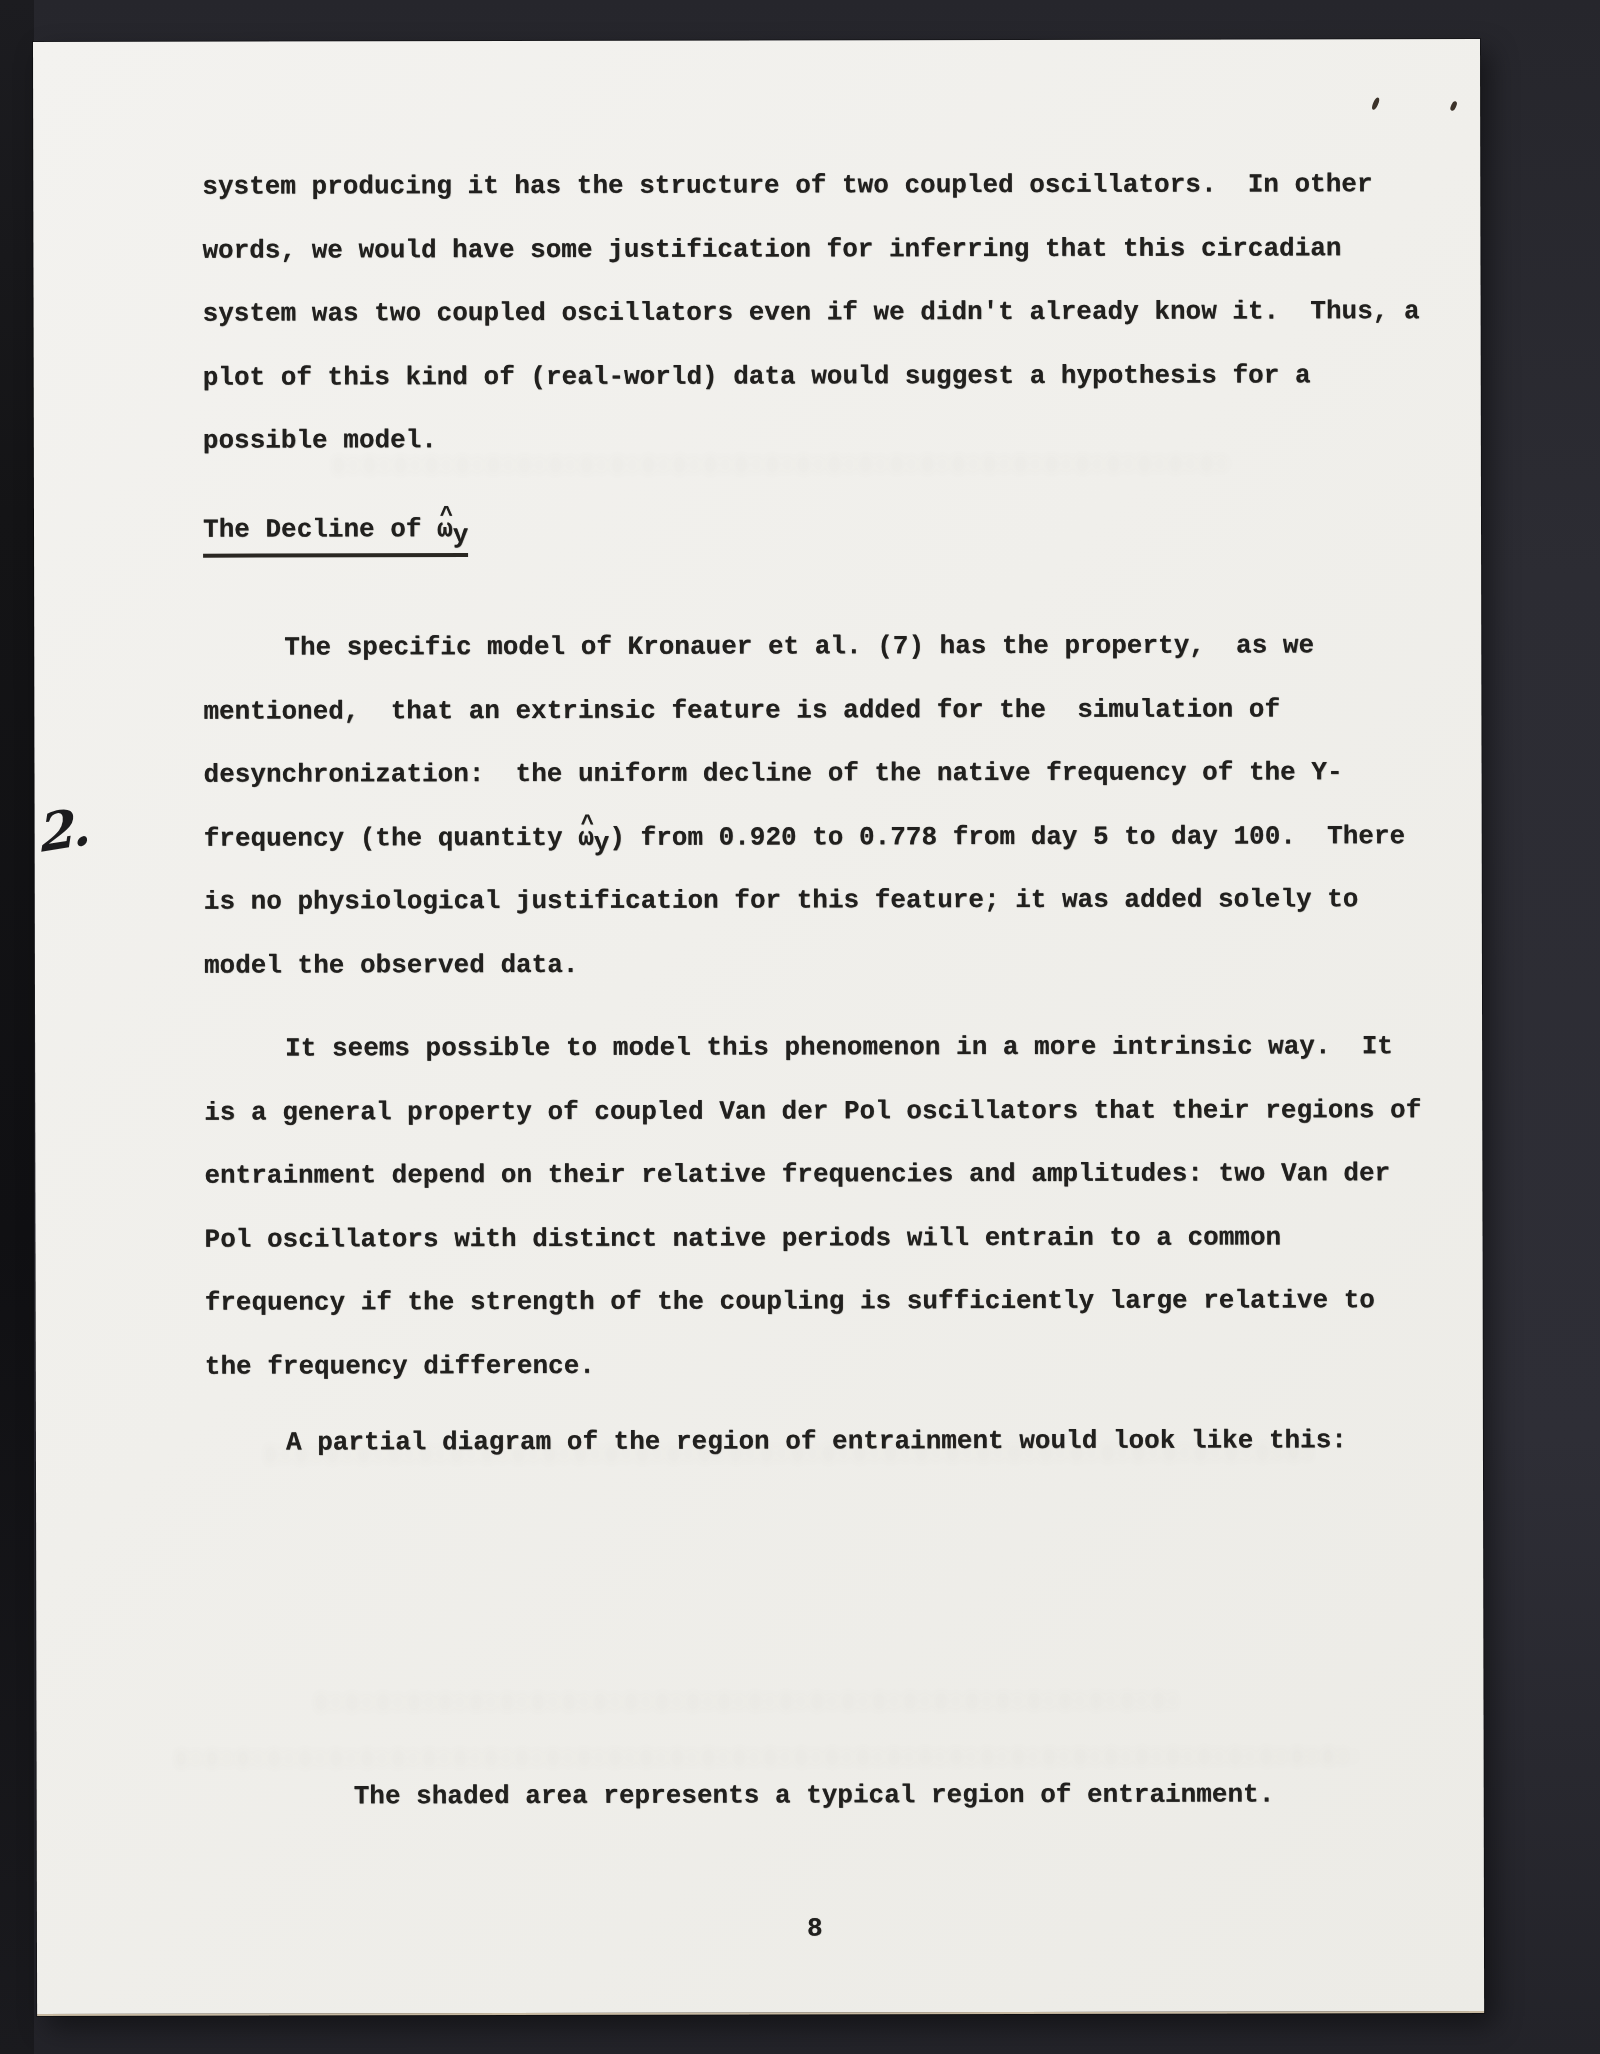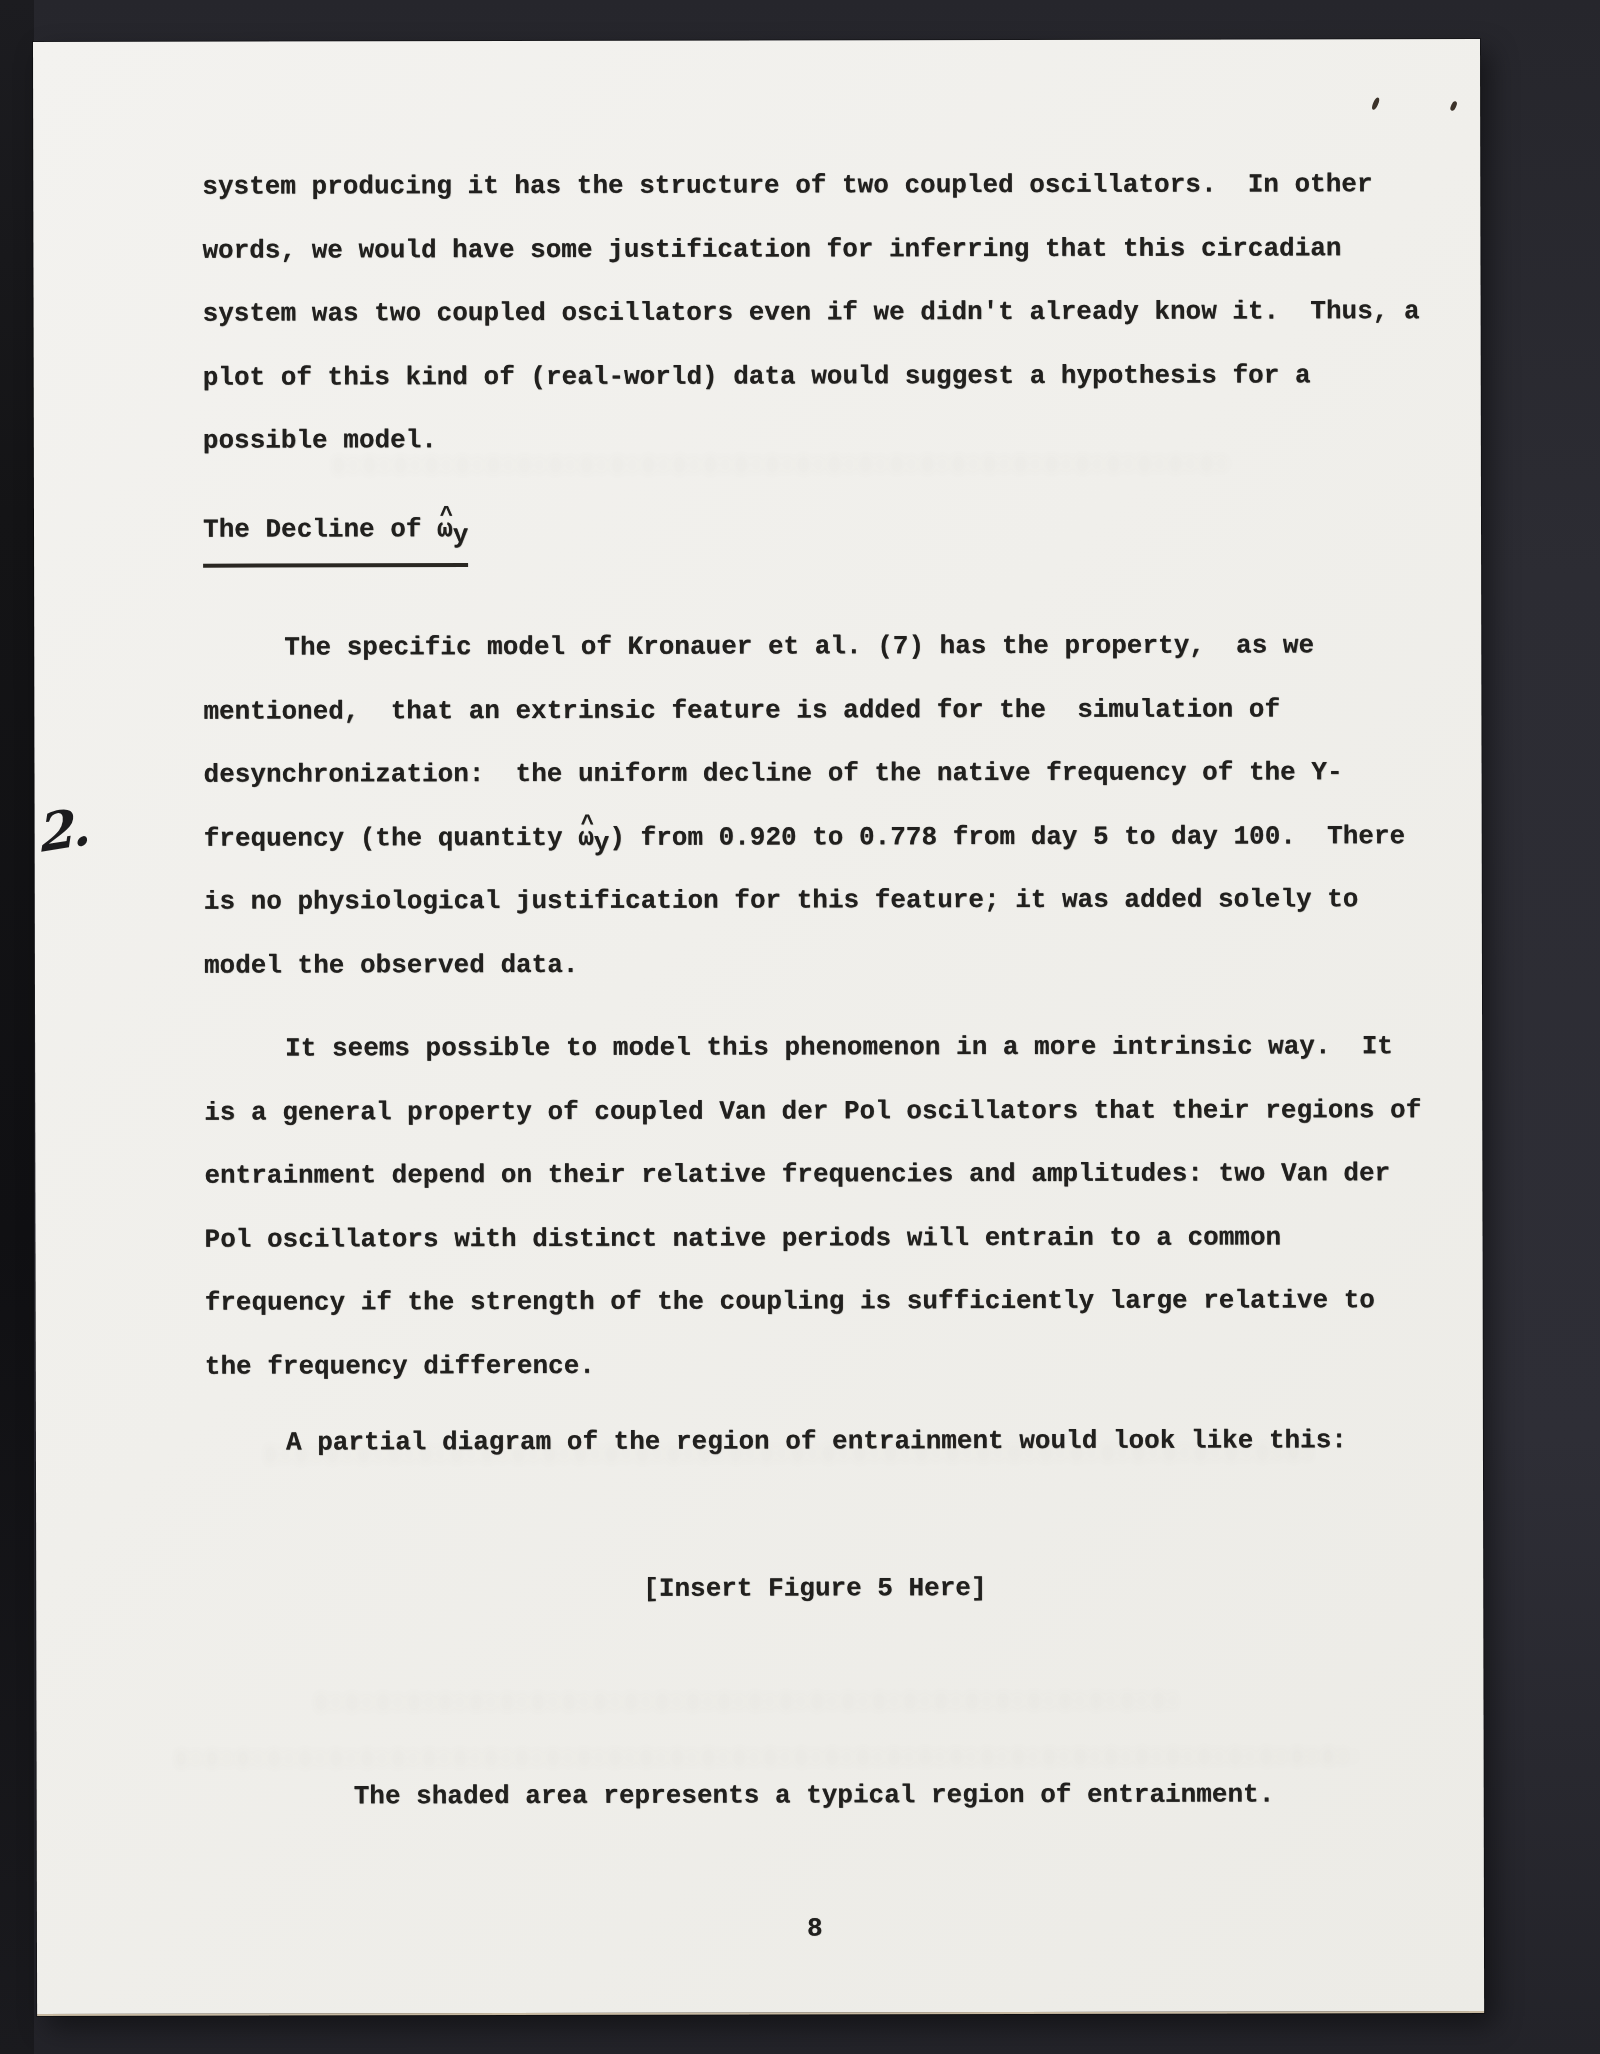--- a/index.html
+++ b/index.html
@@ -35,21 +35,21 @@
   .om-wrap{position:relative;display:inline-block;}
   .hat{position:absolute;left:0.12em;top:-0.58em;font-size:0.85em;}
   .msub{position:relative;top:0.22em;}
   .heading{position:absolute;left:169px;top:473px;}
   .heading .hd{
     display:inline-block;
     font:700 26px/30px "Liberation Mono","DejaVu Sans Mono",monospace;
     color:#21201e;
     text-shadow:0.3px 0.3px 0.7px rgba(32,30,27,.65);
     border-bottom:4px solid #2a2722;
-    padding-bottom:19px;
+    padding-bottom:9px;
     white-space:pre;
   }
   .single{position:absolute;}
   .annotation{
     position:absolute;left:6px;top:762px;
     font:italic 700 52px/52px "DejaVu Serif",serif;
     color:#1c1c1e;
     transform:rotate(-9deg) skewX(-7deg);
     letter-spacing:-4px;
   }
@@ -105,21 +105,20 @@
     <div class="line indent">It seems possible to model this phenomenon in a more intrinsic way.  It</div>
     <div class="line">is a general property of coupled Van der Pol oscillators that their regions of</div>
     <div class="line">entrainment depend on their relative frequencies and amplitudes: two Van der</div>
     <div class="line">Pol oscillators with distinct native periods will entrain to a common</div>
     <div class="line">frequency if the strength of the coupling is sufficiently large relative to</div>
     <div class="line">the frequency difference.</div>
   </div>
 
   <div class="single line" style="top:1386px;left:250px">A partial diagram of the region of entrainment would look like this:</div>
 
-  <div class="single line" style="top:1533px;left:607px">[Insert Figure 5 Here]</div>
 
   <div class="single line" style="top:1740px;left:317px">The shaded area represents a typical region of entrainment.</div>
 
   <div class="single line" style="top:1873px;left:770px">8</div>
 
   <div class="ghost" style="top:415px;left:300px;width:900px"></div>
   <div class="ghost" style="top:1404px;left:230px;width:1050px"></div>
   <div class="ghost" style="top:1652px;left:280px;width:860px"></div>
   <div class="ghost" style="top:1708px;left:140px;width:1180px"></div>
 

